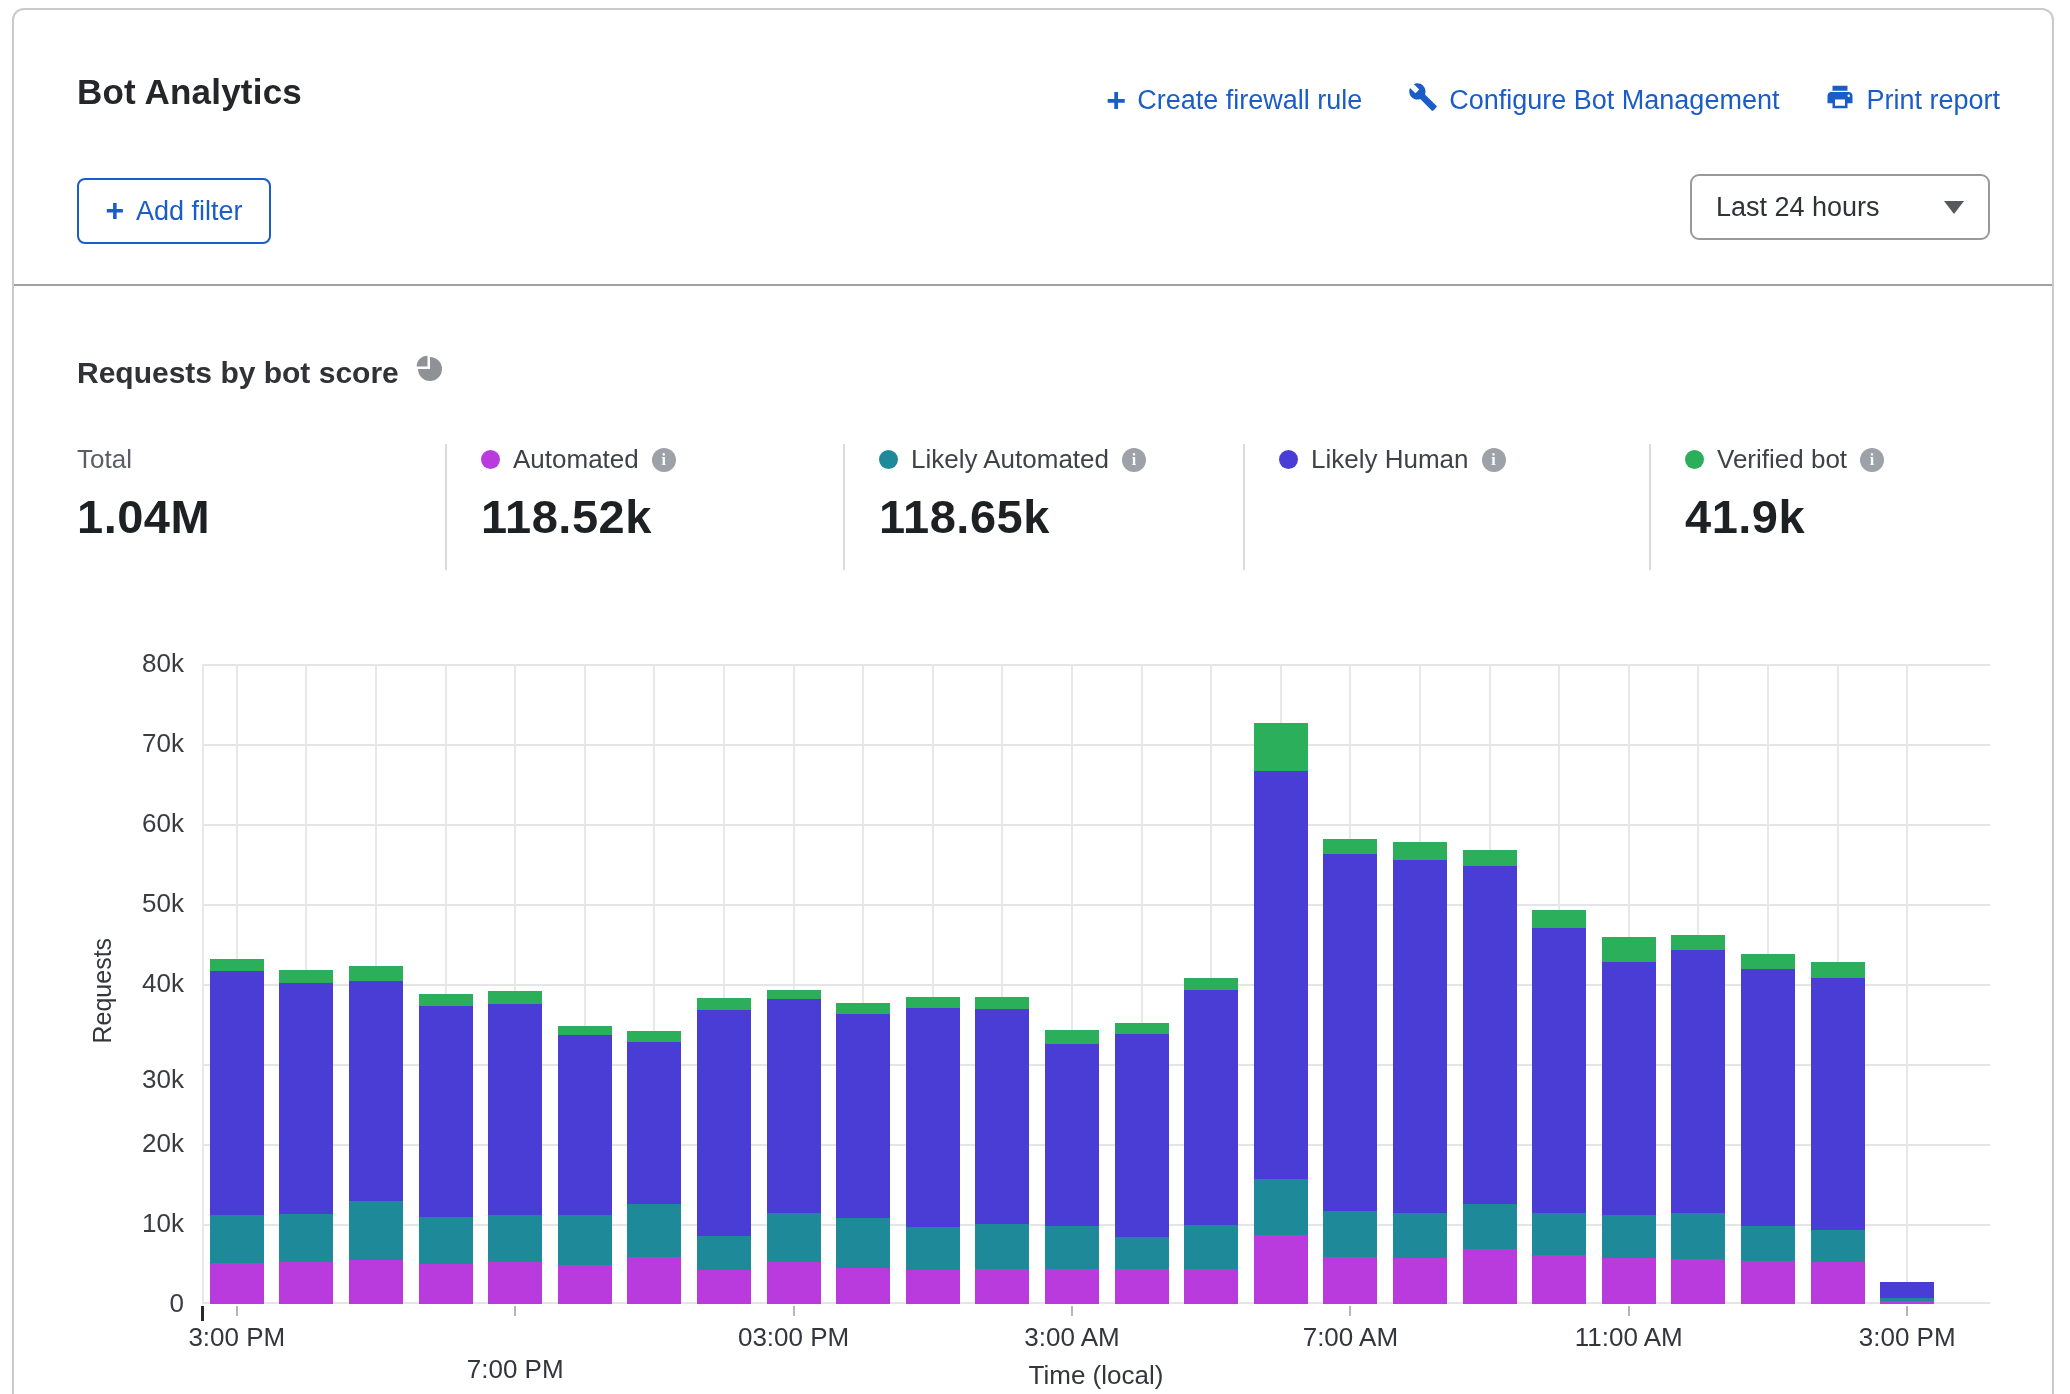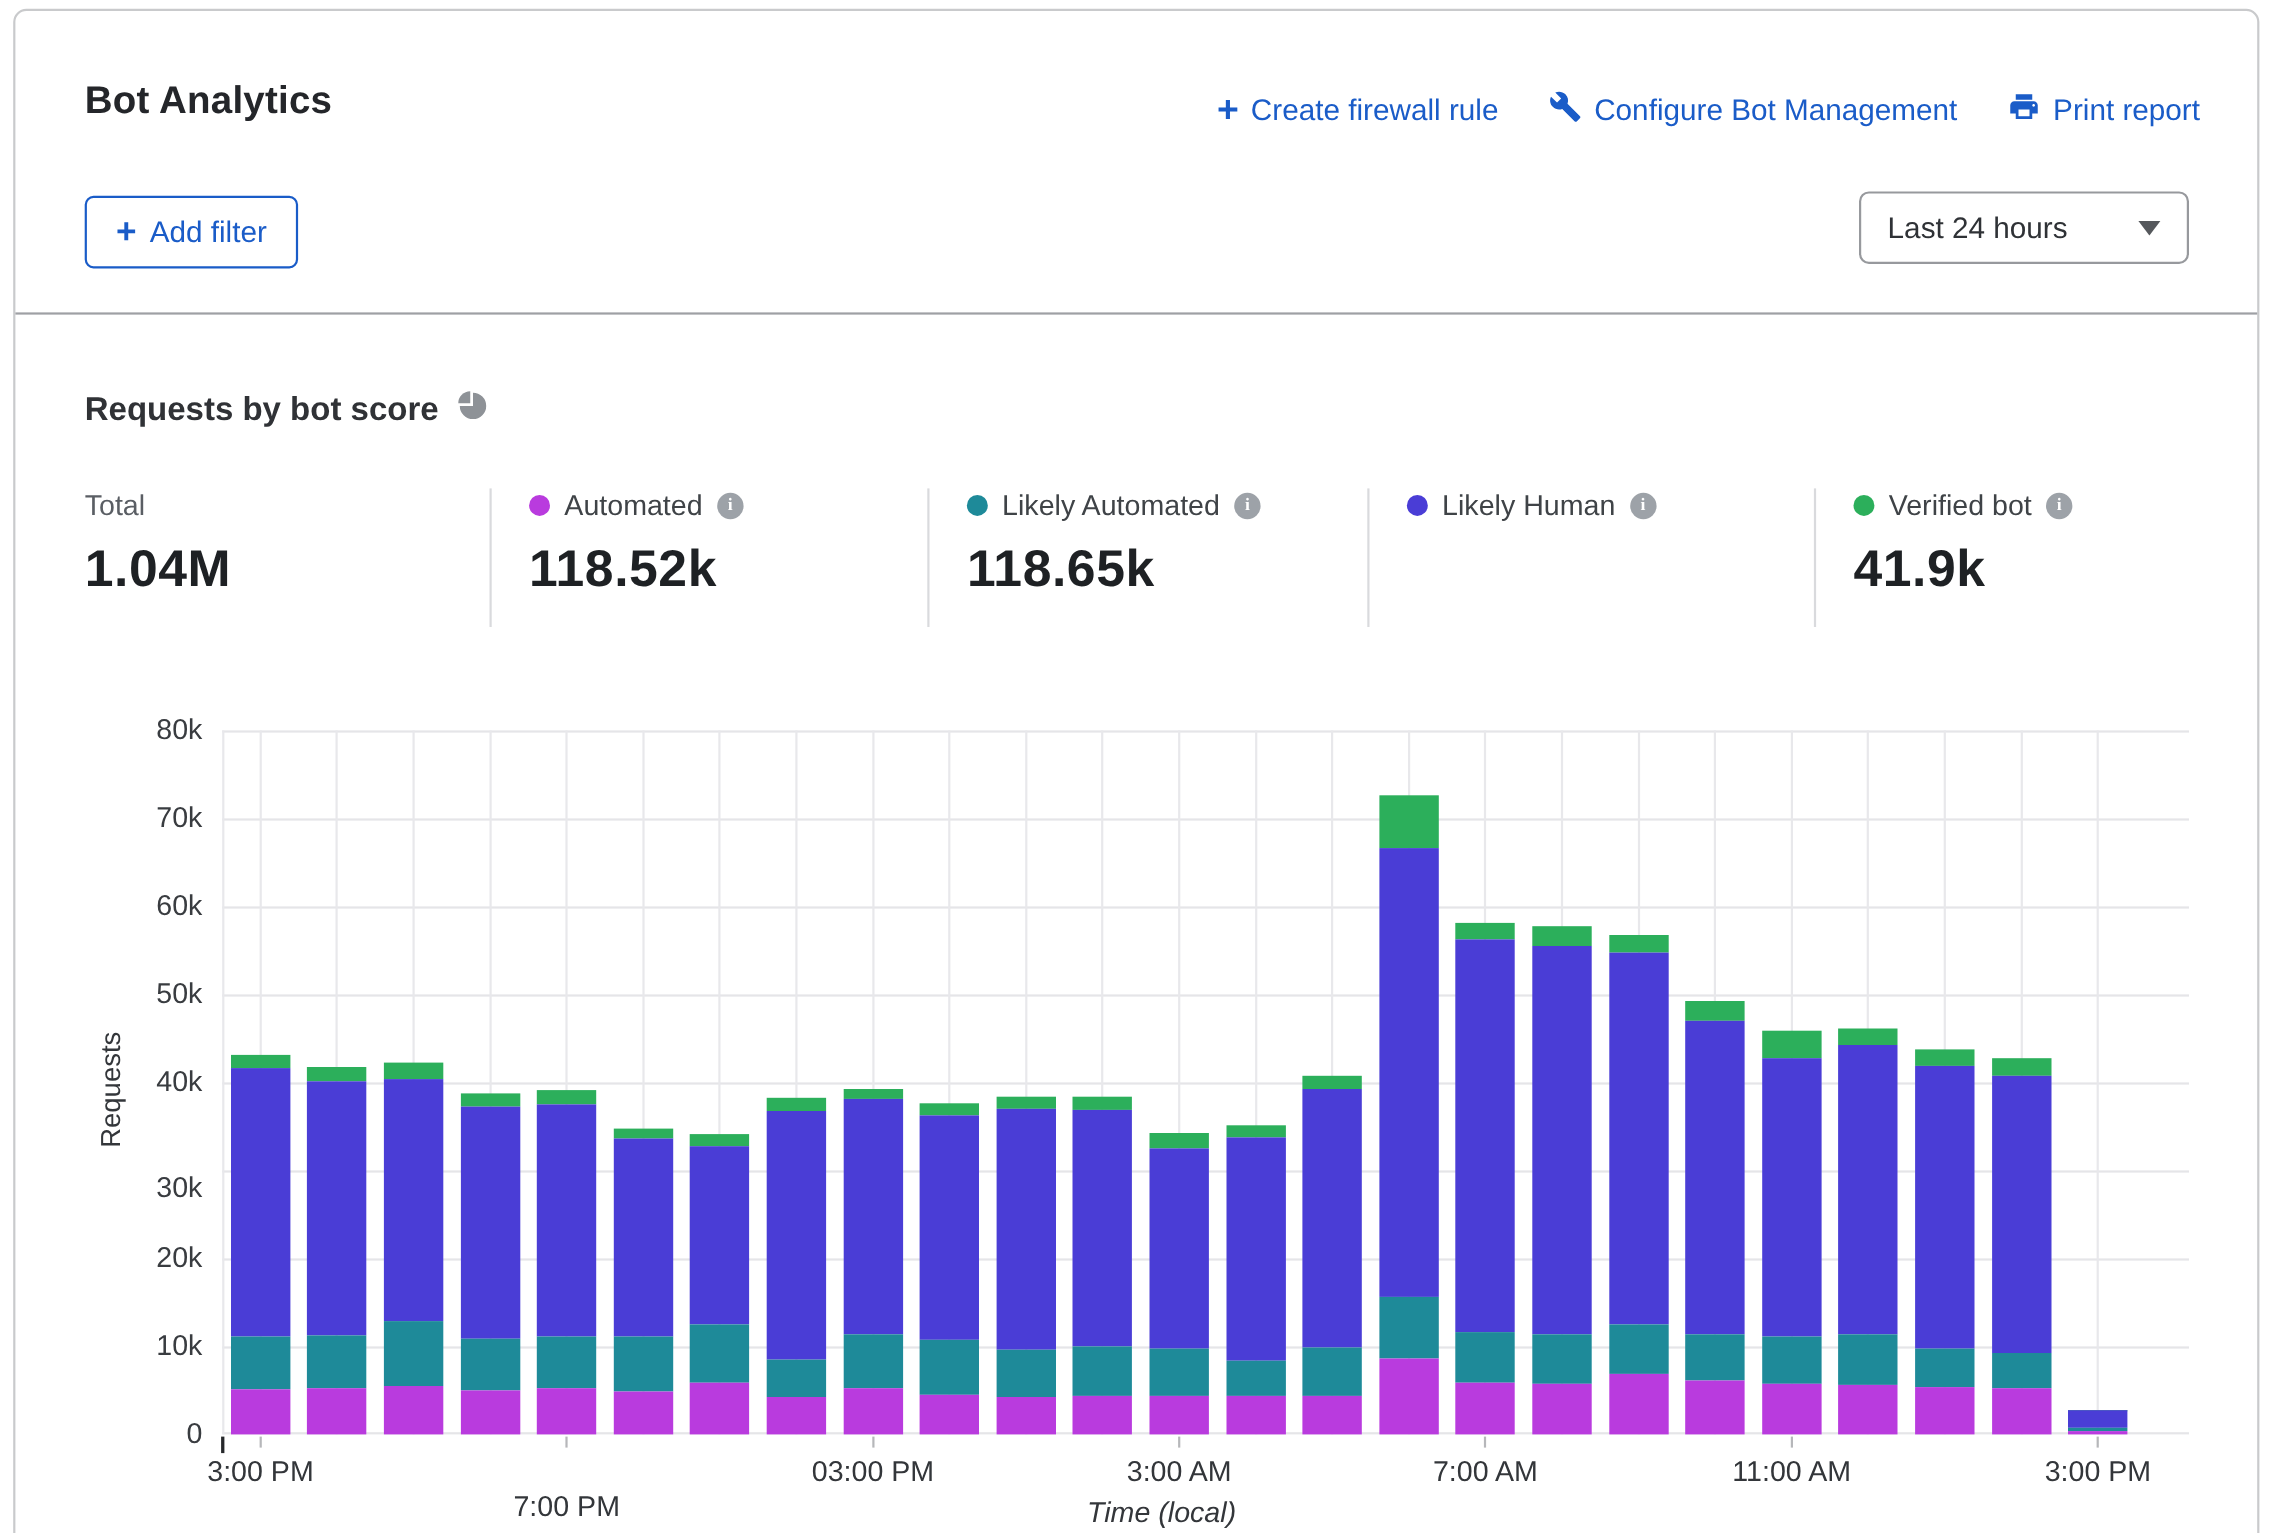--- a/index.html
+++ b/index.html
@@ -339,15 +339,15 @@
       <div class="bar" style="left: 1678.2px;">
         <div class="seg" style="height: 3.2px; background: rgb(185, 59, 222);"></div>
         <div class="seg" style="height: 3.2px; background: rgb(30, 138, 153);"></div>
         <div class="seg" style="height: 15.2px; background: rgb(74, 61, 214);"></div>
         <div class="seg" style="height: 0.8px; background: rgb(44, 175, 91);"></div>
       </div>
       <div class="xlab" style="left: 1605.2px; top: 658px;">3:00 PM</div>
       <div class="xtick" style="left: 1704.2px; top: 642px;"></div>
       <div class="origin-tick" style="left: -1px; top: 642px;"></div>
       <div class="y-axis-title" style="left: -160px; top: 305px; width: 120px;">Requests</div>
-      <div class="x-axis-title" style="left: 674px; top: 696px; width: 360px; font-style: italic;">Time (local)</div>
+      <div class="x-axis-title" style="left: 714px; top: 696px; width: 360px;">Time (local)</div>
     </div>
 </div>
 
 </body></html>

